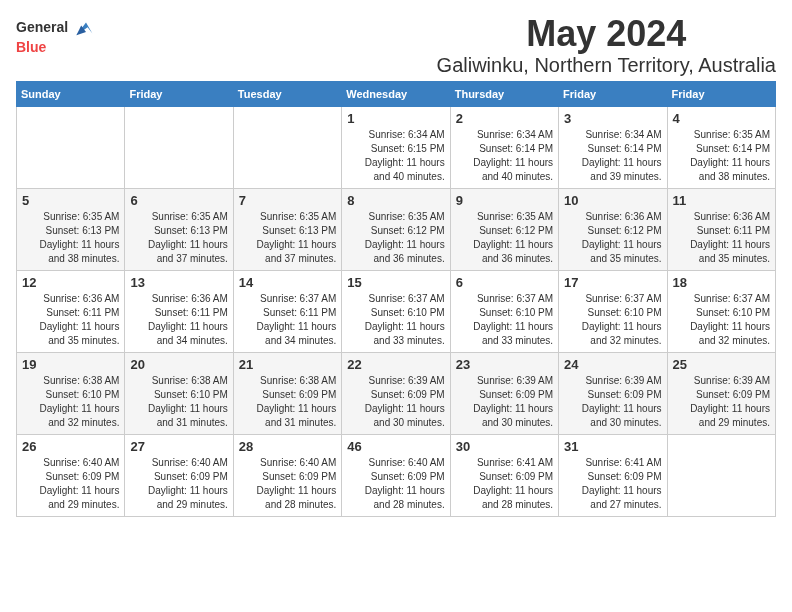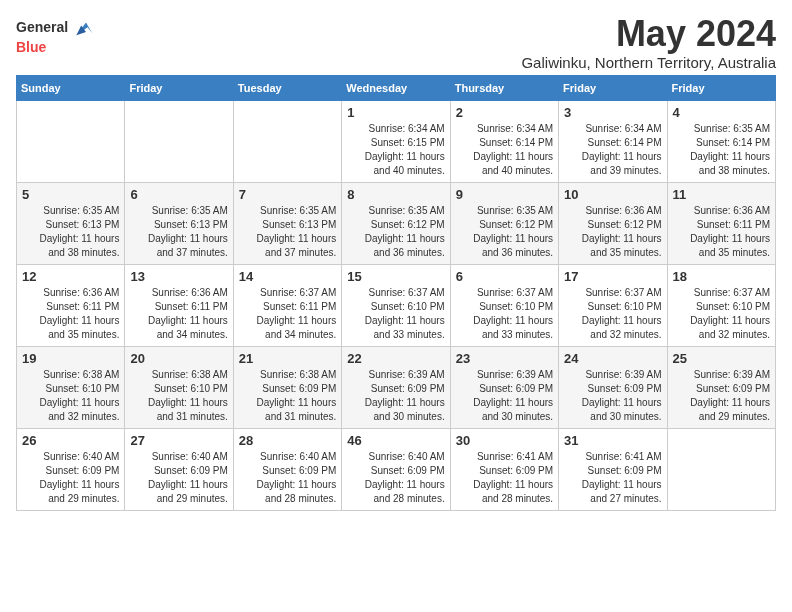--- a/index.html
+++ b/index.html
@@ -26,30 +26,30 @@
       line-height: 1.1;
     }
     .logo-general { color: #333; }
     .logo-blue { color: #ef4444; }
     .logo-icon {
       width: 24px;
       height: 24px;
       margin-left: 2px;
     }
     .title-block {
-      text-align: right;
+      text-align: center;
     }
     .month-title {
       font-size: 36px;
       font-weight: bold;
       color: #333;
       line-height: 1;
     }
     .subtitle {
-      font-size: 15px;
+      font-size: 20px;
       color: #333;
       margin-top: 2px;
     }
     .calendar {
       width: 100%;
       border-collapse: collapse;
       border: 1px solid #ccc;
     }
     .calendar th {
       background: #3a7fc1;

